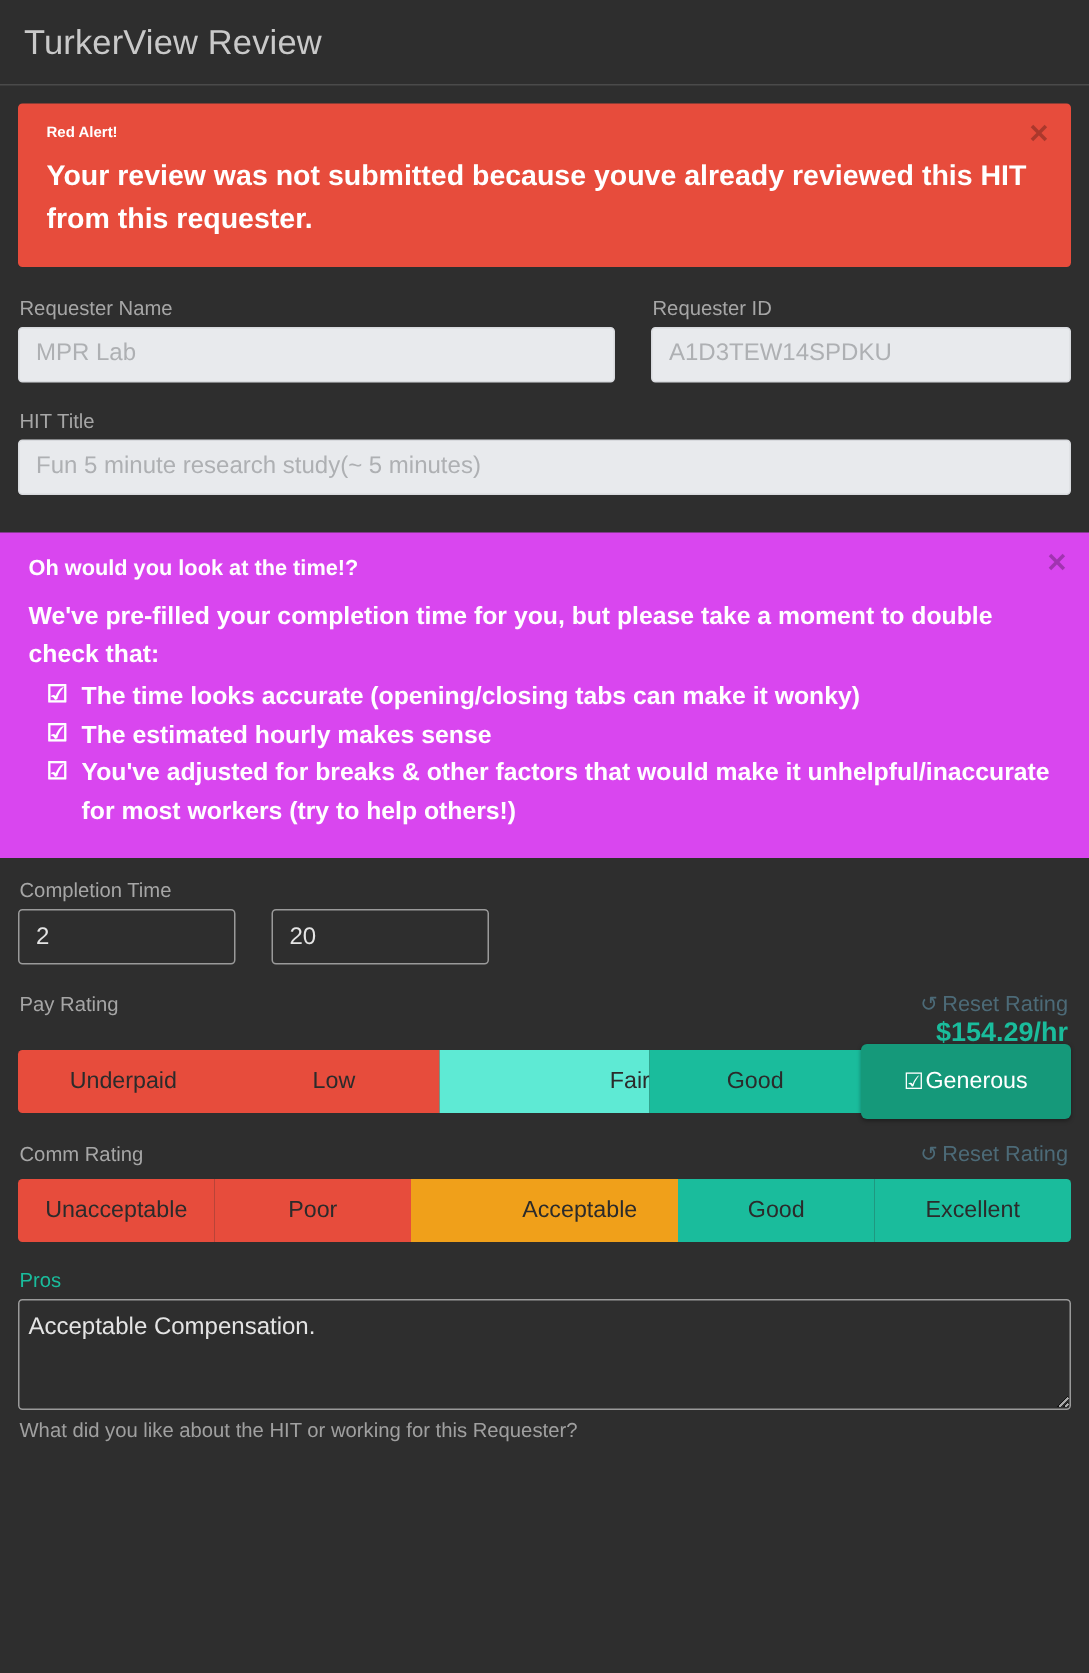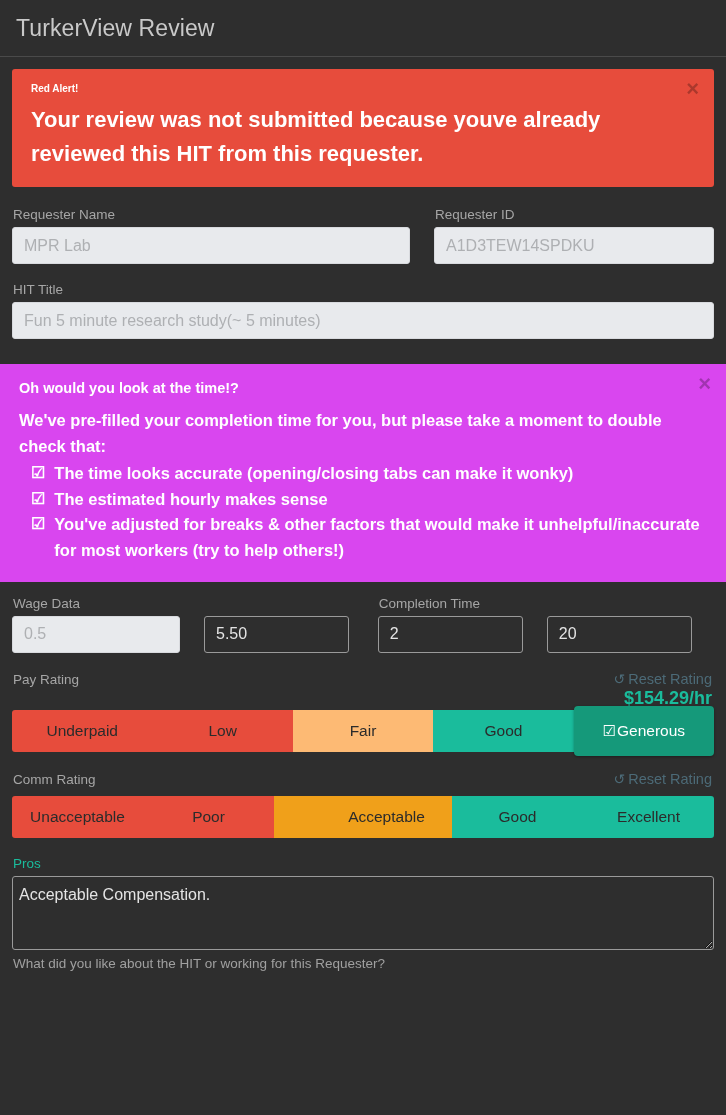--- a/index.html
+++ b/index.html
@@ -46,21 +46,21 @@
   }
   .alert-title {
     color: #ffffff;
     font-size: 10px;
     font-weight: bold;
     margin-bottom: 9px;
   }
   .alert-success .alert-title { font-weight: bold; font-size: 14.5px; margin-bottom: 12px; }
   .alert-body {
     color: #ffffff;
-    font-size: 22px;
+    font-size: 19px;
     font-weight: bold;
     line-height: 1.55;
   }
   .alert-success .alert-body { font-weight: bold; font-size: 16.5px; line-height: 1.55; }
   .alert-close {
     position: absolute;
     top: 9px;
     right: 15px;
     font-size: 22px;
     line-height: 1;
@@ -249,32 +249,20 @@
         <span>You've adjusted for breaks &amp; other factors that would make it unhelpful/inaccurate for most workers (try to help others!)</span>
       </li>
     </ul>
     <button class="alert-close">×</button>
   </div>
 </div>
 
 <div class="page" style="padding-top:14px;">
 
   <div class="row">
-    <div style="width:372px;">
-      <label class="form-label">Wage Data</label>
-      <div class="row">
-        <div style="width:168px;">
-          <input class="inp inp-readonly" type="text" readonly="" placeholder="0.5" style="">
-        </div>
-        <div style="width:24px;"></div>
-        <div style="width:145px;">
-          <input class="inp inp-dark" type="text" value="5.50" style="">
-        </div>
-      </div>
-    </div>
     <div style="width:342px;">
       <label class="form-label">Completion Time</label>
       <div class="row">
         <div style="width:145px;">
           <input class="inp inp-dark" type="text" value="2" style="">
         </div>
         <div style="width:24px;"></div>
         <div style="width:145px;">
           <input class="inp inp-dark" type="text" value="20" style="">
         </div>
@@ -290,21 +278,21 @@
       </span>
       <span class="hourly">$154.29/hr</span>
     </div>
     <div class="rating-bar" id="pay-rating-bar">
         <div class="seg" style="background: rgb(231, 76, 60);">
           <span>Underpaid</span>
         </div>
         <div class="seg" style="background: rgb(231, 76, 60);">
           <span>Low</span>
         </div>
-        <div class="seg" style="background: #fdba74;">
+        <div class="seg" style="background: #5eead4; justify-content: flex-end;">
           <span>Fair</span>
         </div>
         <div class="seg" style="background: rgb(26, 188, 156);">
           <span>Good</span>
         </div>
         <div class="seg selected" style="background: rgb(21, 153, 122);">
           <span class="cbox">☑</span>
           <span>Generous</span>
         </div>
       </div>

